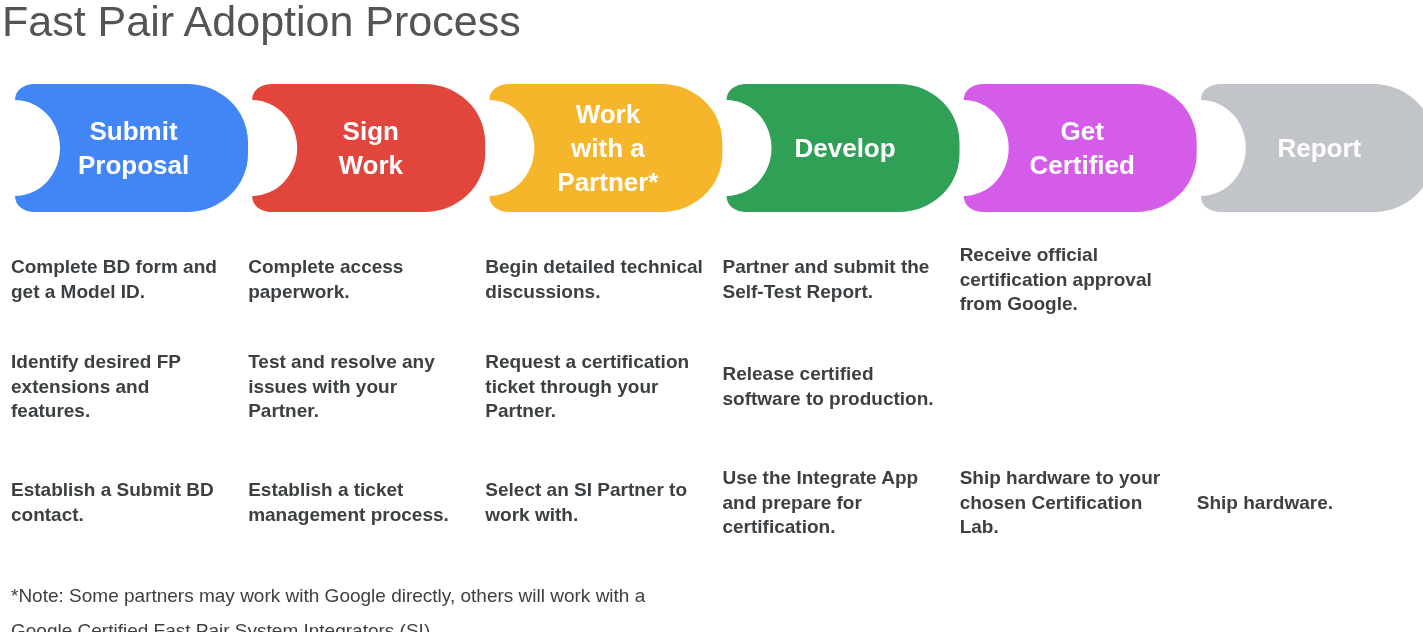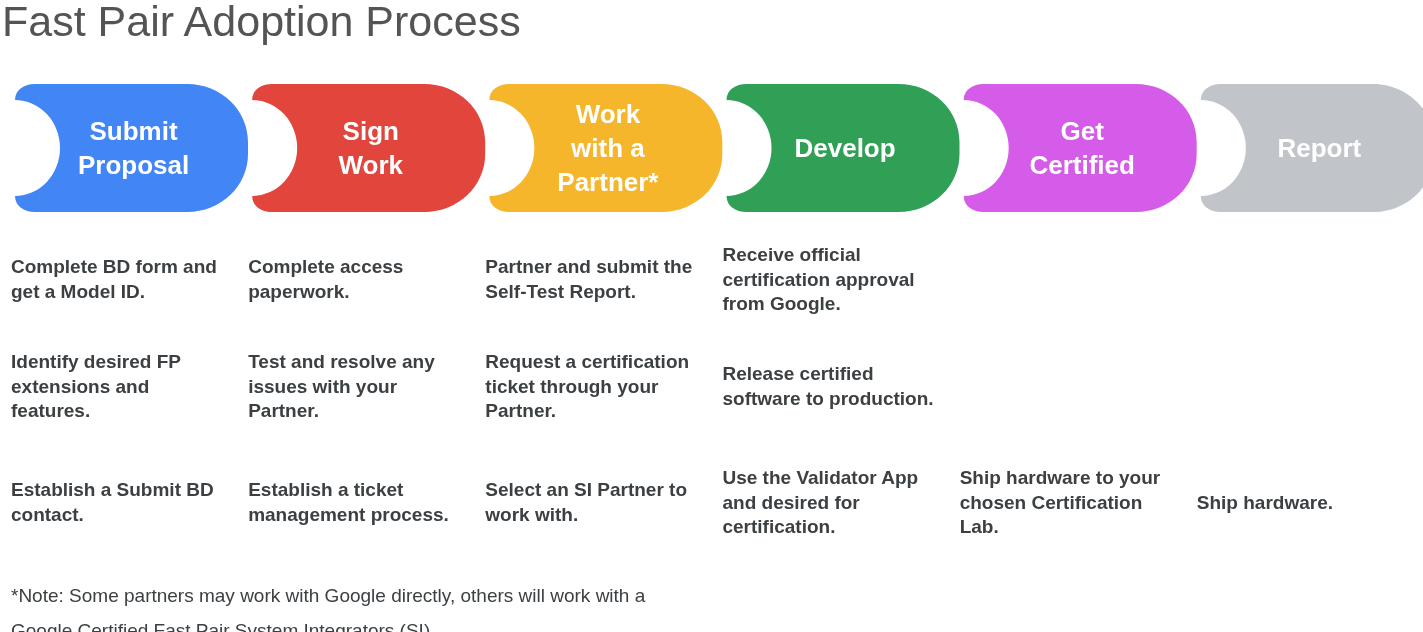--- a/index.html
+++ b/index.html
@@ -142,20 +142,23 @@
   </div>
 
   <div class="row row-1">
     <div class="cell">
         <div class="cell-text">Complete BD form and get a Model ID.</div>
       </div>
     <div class="cell">
         <div class="cell-text">Complete access paperwork.</div>
       </div>
     <div class="cell">
+        <div class="cell-text">Begin detailed technical discussions.</div>
+      </div>
+    <div class="cell">
         <div class="cell-text">Partner and submit the Self-Test Report.</div>
       </div>
     <div class="cell">
         <div class="cell-text">Receive official certification approval from Google.</div>
       </div>
   </div>
 
   <div class="row row-2">
     <div class="cell">
         <div class="cell-text">Identify desired FP extensions and features.</div>
@@ -175,21 +178,21 @@
     <div class="cell">
         <div class="cell-text">Establish a Submit BD contact.</div>
       </div>
     <div class="cell">
         <div class="cell-text">Establish a ticket management process.</div>
       </div>
     <div class="cell">
         <div class="cell-text">Select an SI Partner to work with.</div>
       </div>
     <div class="cell">
-        <div class="cell-text">Use the Validator App and desired for certification.</div>
+        <div class="cell-text">Use the Integrate App and prepare for certification.</div>
       </div>
     <div class="cell">
         <div class="cell-text">Ship hardware to your chosen Certification Lab.</div>
       </div>
     <div class="cell">
         <div class="cell-text">Ship hardware.</div>
       </div>
   </div>
 
   <div class="note">*Note: Some partners may work with Google directly, others will work with a

